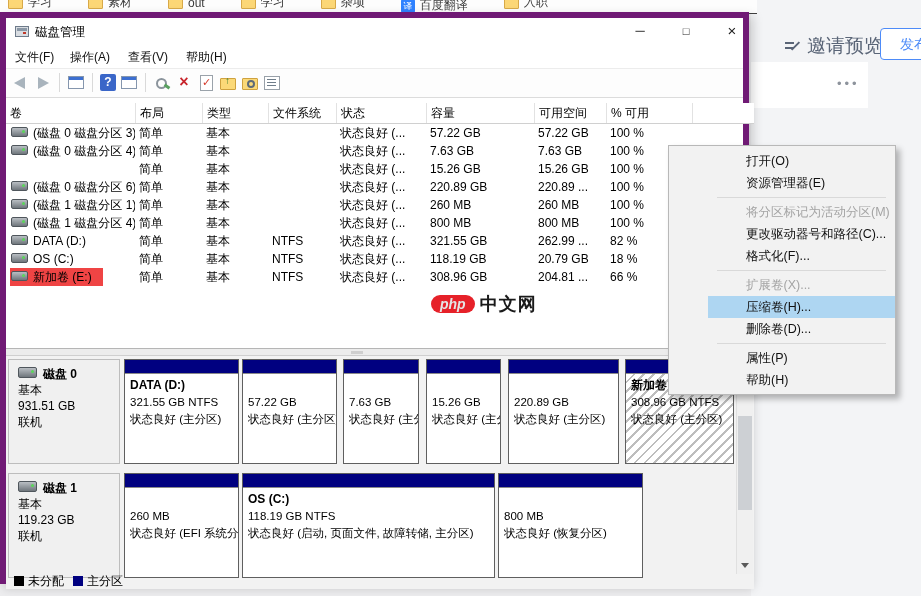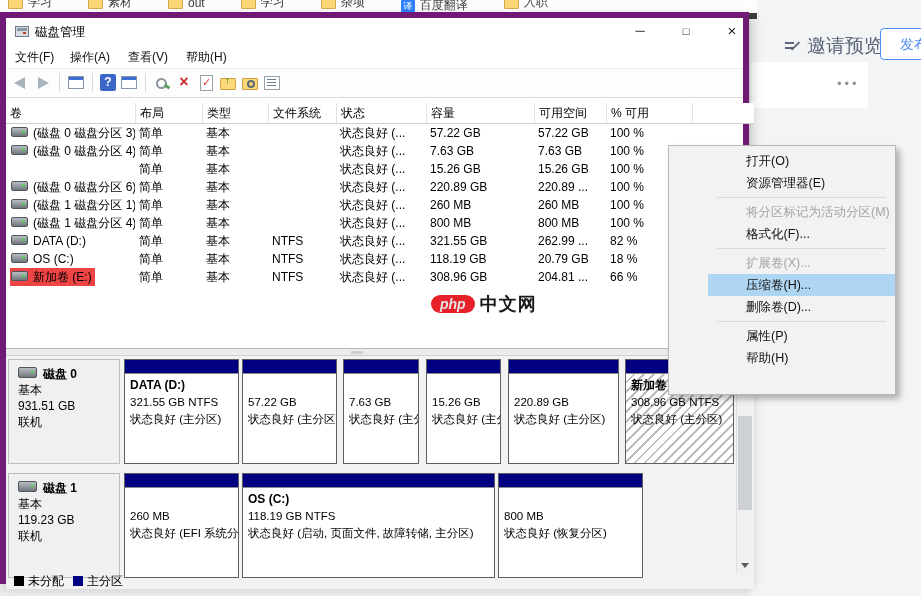--- a/index.html
+++ b/index.html
@@ -1,20 +1,20 @@
 <!DOCTYPE html>
 <html><head>
 <meta charset="utf-8">
 <style>
   html,body{margin:0;padding:0;}
   body{font-family:"Liberation Sans","DejaVu Sans",sans-serif;}
   .stage{position:relative;width:921px;height:596px;overflow:hidden;background:#ededef;}
 
   
-  .bmbar{position:absolute;left:0;top:0;width:757px;height:13px;background:#fdfdfd;border-bottom:6px solid #404040;overflow:hidden;z-index:1;}
+  .bmbar{position:absolute;left:0;top:0;width:757px;height:13px;background:#fdfdfd;border-bottom:1px solid #404040;overflow:hidden;z-index:1;}
   .bmwrap{position:absolute;left:8px;top:-6px;white-space:nowrap;}
   .bm-item{display:inline-flex;align-items:center;margin-right:36px;font-size:12px;color:#3c3c3c;}
   .bm-ico{display:inline-block;width:13px;height:10px;background:#fcd776;border:1px solid #d8a948;border-radius:1px;margin-right:5px;position:relative;}
   .bm-ico::before{content:"";position:absolute;left:-1px;top:-3px;width:5px;height:2px;background:#fcd776;border:1px solid #d8a948;border-bottom:none;}
   .bm-ico.tr{background:#2f82ff;border-color:#2f82ff;width:12px;height:12px;border-radius:2px;color:#fff;font-size:9px;line-height:12px;text-align:center;}
   .bm-ico.tr::before{display:none;}
 
   .right-panel{position:absolute;left:751px;top:0;width:170px;height:596px;background:#f3f4f6;z-index:0;}
   .invite{position:absolute;left:785px;top:33px;font-size:19px;color:#5a6577;z-index:2;display:flex;align-items:center;}
   .invite-ico{display:inline-block;width:16px;height:13px;position:relative;margin-right:6px;}
@@ -72,21 +72,21 @@
   .c0{left:0;width:129px;}
   .c1{left:129px;width:67px;}
   .c2{left:196px;width:66px;}
   .c3{left:262px;width:68px;}
   .c4{left:330px;width:90px;}
   .c5{left:420px;width:108px;}
   .c6{left:528px;width:72px;}
   .c7{left:600px;width:86px;}
   .vol-ico{display:inline-block;width:15px;height:8px;margin-right:5px;background:linear-gradient(#b9bec3,#6f767c);border:1px solid #4f565c;border-radius:2px;position:relative;vertical-align:0px;}
   .vol-ico::after{content:"";position:absolute;right:2px;top:2px;width:3px;height:3px;background:#59d659;border-radius:50%;}
-  .volwrap{display:inline-block;padding:0 3px 0 1px;}
+  .volwrap{display:inline-block;padding:0 11px 0 1px;}
   .volwrap.sel{background:#ef4444;}
 
   
   .wm{position:absolute;left:425px;top:274px;display:flex;align-items:center;}
   .wm-badge{display:inline-block;background:#e62129;color:#e5e5e5;font-style:italic;font-weight:bold;font-size:14px;padding:1px 9px;border-radius:11px;margin-right:5px;}
   .wm-text{font-size:18px;font-weight:bold;color:#1a1a1a;letter-spacing:1px;}
 
   
   .splitter{position:absolute;left:0;top:330px;width:748px;height:8px;background:#ececec;border-top:1px solid #b5b5b5;border-bottom:1px solid #cfcfcf;box-sizing:border-box;}
   .grip{position:absolute;left:345px;top:2px;width:12px;height:3px;background:#cfcfcf;}
@@ -422,20 +422,21 @@
           <span>主分区</span>
         </span>
       </div>
   </div>
 
   <div class="cmenu">
       <div class="m-item">打开(O)</div>
       <div class="m-item">资源管理器(E)</div>
       <div class="m-sep"></div>
       <div class="m-item dis">将分区标记为活动分区(M)</div>
+      <div class="m-item">更改驱动器号和路径(C)...</div>
       <div class="m-item">格式化(F)...</div>
       <div class="m-sep"></div>
       <div class="m-item dis">扩展卷(X)...</div>
       <div class="m-item hl">压缩卷(H)...</div>
       <div class="m-item">删除卷(D)...</div>
       <div class="m-sep"></div>
       <div class="m-item">属性(P)</div>
       <div class="m-item">帮助(H)</div>
     </div>
 

